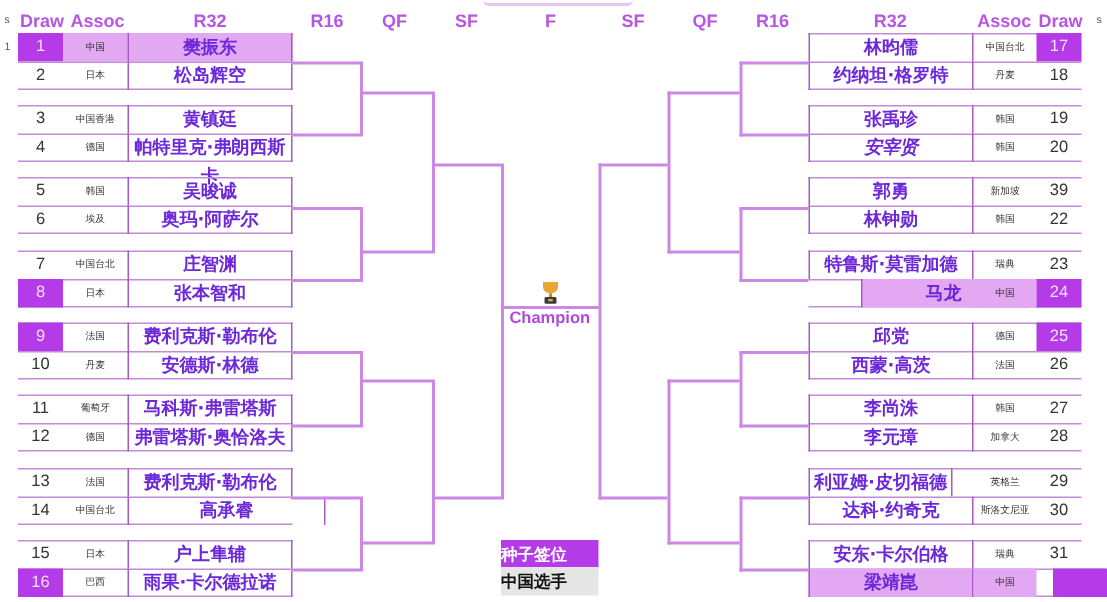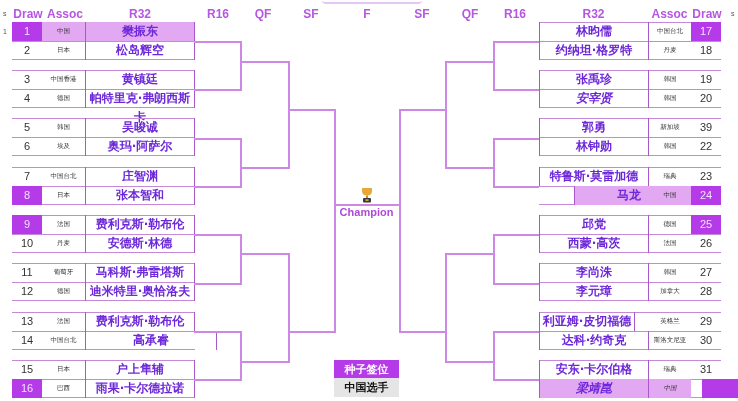--- a/index.html
+++ b/index.html
@@ -30,21 +30,21 @@
   .row .line-bot { position: absolute; left: 0; right: 0; bottom: 0; height: 0; border-bottom: 1.5px solid #c48ad8; }
   .row.cn .assoc, .row.cn .name { background: #e2a8f2; }
   .row.seed .draw { background: #b53ae8; color: #f4e0ff; }
   .br { position: absolute; background: #cc88e4; }
   .champ-text {
     position: absolute; left: 334px; width: 65px; top: 206px; text-align: center;
     color: #b04ad8; font-weight: bold; font-size: 11px; font-family: "Liberation Sans", sans-serif;
   }
   .legend {
     position: absolute; left: 334px; width: 65px; height: 19px; line-height: 19px;
-    text-align: center; font-size: 11px; font-weight: bold;
+    text-align: left; font-size: 11px; font-weight: bold;
   }
   .legend.seed { top: 360px; background: #b53ae8; color: #ffffff; }
   .legend.cn { top: 378px; background: #e5e5e5; color: #111; }
 </style>
 </head>
 <body>
 
 <div class="edge-label" style="left:3px;top:10px;">s</div>
 <div class="edge-label" style="left:3px;top:28px;">1</div>
 <div class="edge-label" style="left:731px;top:10px;">s</div>
@@ -138,21 +138,21 @@
       <div class="line-top"></div>
       <div class="cell draw" style="left: 0px; width: 30px;">11</div>
       <div class="cell assoc" style="left: 30px; width: 43px;">葡萄牙</div>
       <div class="cell name" style="left: 73px; width: 110px;">马科斯·弗雷塔斯</div>
     </div>
     <div class="row" style="top: 282px; left: 12px; width: 183px;">
       <div class="line-top"></div>
       <div class="line-bot"></div>
       <div class="cell draw" style="left: 0px; width: 30px;">12</div>
       <div class="cell assoc" style="left: 30px; width: 43px;">德国</div>
-      <div class="cell name" style="left: 73px; width: 110px;">迪米特里·奥恰洛夫</div>
+      <div class="cell name" style="left: 73px; width: 110px;">弗雷塔斯·奥恰洛夫</div>
     </div>
     <div class="row" style="top: 312px; left: 12px; width: 183px;">
       <div class="line-top"></div>
       <div class="cell draw" style="left: 0px; width: 30px;">13</div>
       <div class="cell assoc" style="left: 30px; width: 43px;">法国</div>
       <div class="cell name" style="left: 73px; width: 110px;">费利克斯·勒布伦</div>
     </div>
     <div class="row" style="top: 331px; left: 12px; width: 183px;">
       <div class="line-top"></div>
       <div class="line-bot"></div>
@@ -265,21 +265,21 @@
       <div class="cell name" style="left: 0px; width: 110px;">达科·约奇克</div>
       <div class="cell assoc" style="left: 110px; width: 42px;">斯洛文尼亚</div>
       <div class="cell draw" style="left: 152px; width: 30px;">30</div>
     </div>
     <div class="row" style="top: 360px; left: 539px; width: 182px;">
       <div class="line-top"></div>
       <div class="cell name" style="left: 0px; width: 110px;">安东·卡尔伯格</div>
       <div class="cell assoc" style="left: 110px; width: 42px;">瑞典</div>
       <div class="cell draw" style="left: 152px; width: 30px;">31</div>
     </div>
-    <div class="row seed cn" style="top: 379px; left: 539px; width: 198px; font-style: italic;">
+    <div class="row seed cn" style="top: 379px; left: 539px; width: 198px;">
       <div class="line-top"></div>
       <div class="line-bot"></div>
       <div class="cell name" style="left: 0px; width: 110px;">梁靖崑</div>
       <div class="cell assoc" style="left: 110px; width: 42px;">中国</div>
       <div class="cell draw" style="left: 163px; width: 30px; padding-left: 48px;">32</div>
     </div>
   </div>
 
 <div id="bracket-lines">
     <div class="br" style="left: 194px; top: 41px; width: 46px; height: 1.5px;"></div>

